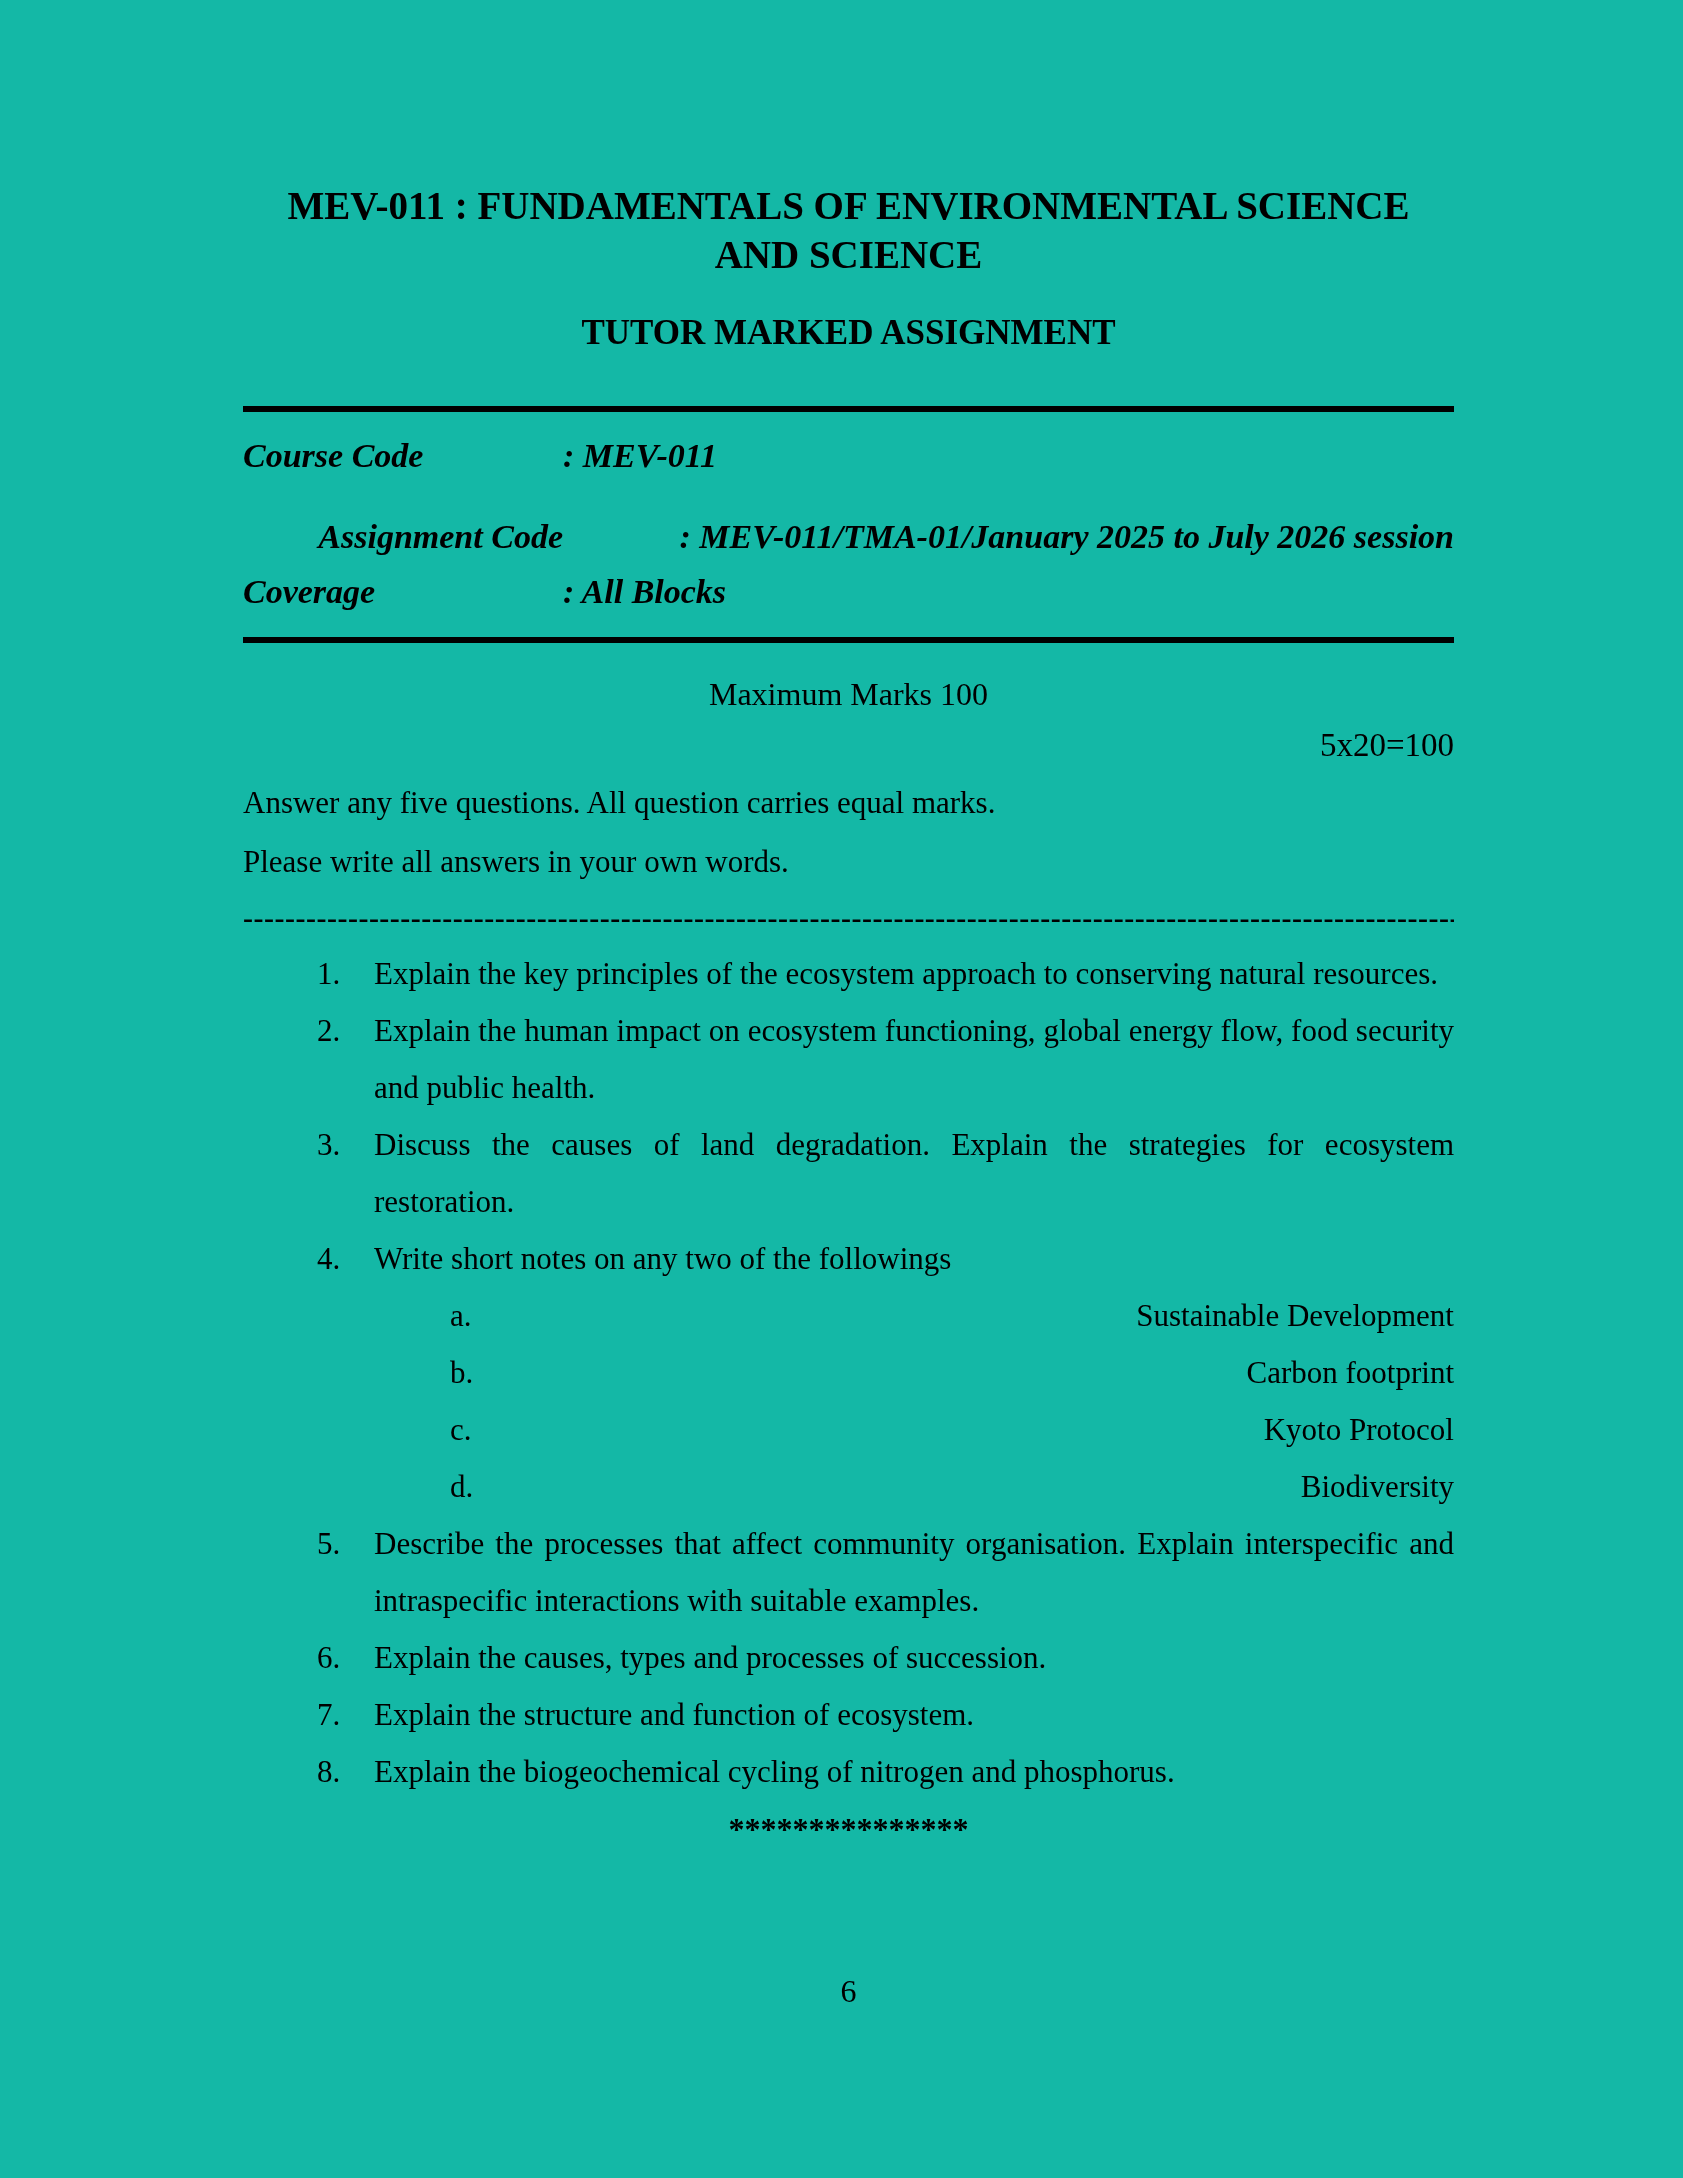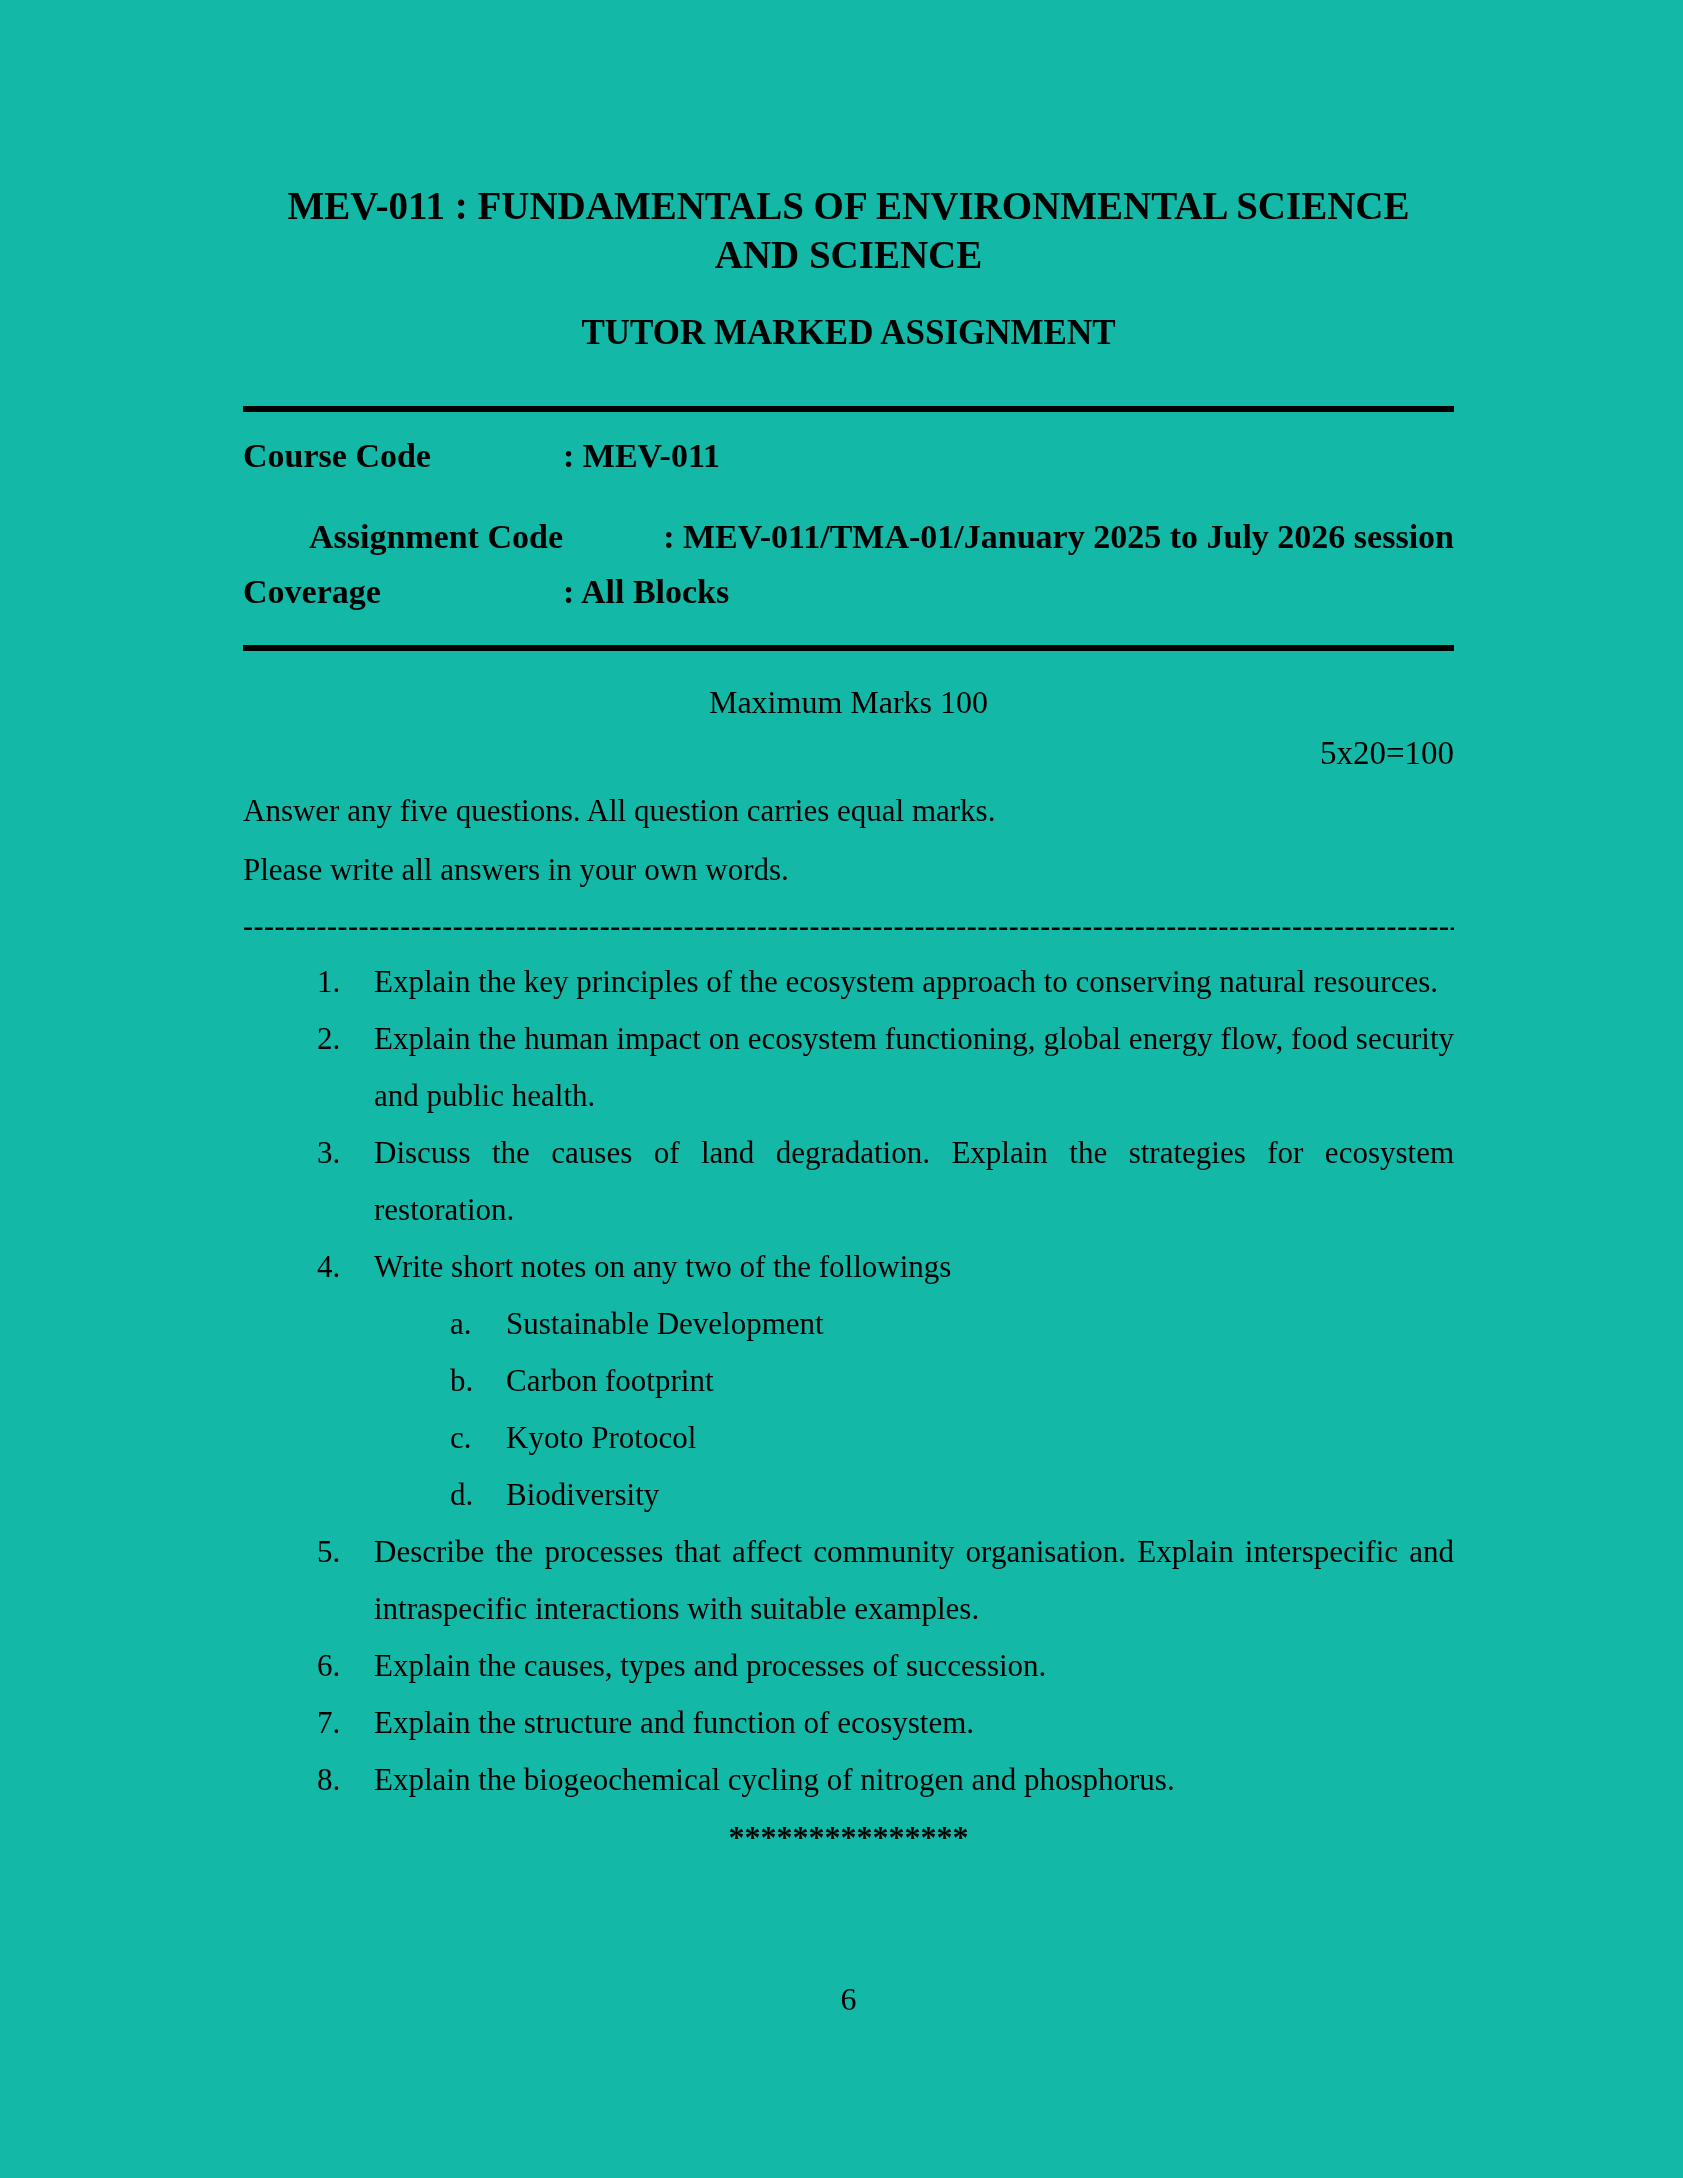--- a/index.html
+++ b/index.html
@@ -32,21 +32,21 @@
     font-weight: bold;
     font-size: 35px;
     line-height: 44px;
   }
   .rule {
     height: 6px;
     background: #000000;
     width: 100%;
   }
   .rule-top { margin-top: 51px; }
-  .info-table { padding: 16px 0 26px 0; }
+  .info-table { padding: 16px 0 18px 0; font-style: italic; }
   .info-row {
     display: flex;
     font-weight: bold;
     font-size: 34px;
     line-height: 55px;
   }
   .info-row.gap-before { margin-top: 26px; text-align: right; }
   .info-label { width: 320px; flex: none; }
   .info-value { flex: 1; }
   .marks-max {
@@ -91,21 +91,21 @@
   .sub-letter {
     width: 56px;
     flex: none;
     font-size: 31px;
     line-height: 57px;
   }
   .sub-text {
     flex: 1;
     font-size: 31px;
     line-height: 57px;
-    text-align: left;
+    text-align: right;
   }
   .asterisks-line {
     margin-top: 4px;
     text-align: center;
     font-weight: bold;
     font-size: 32px;
     line-height: 50px;
   }
   .page-number {
     margin-top: 117px;

